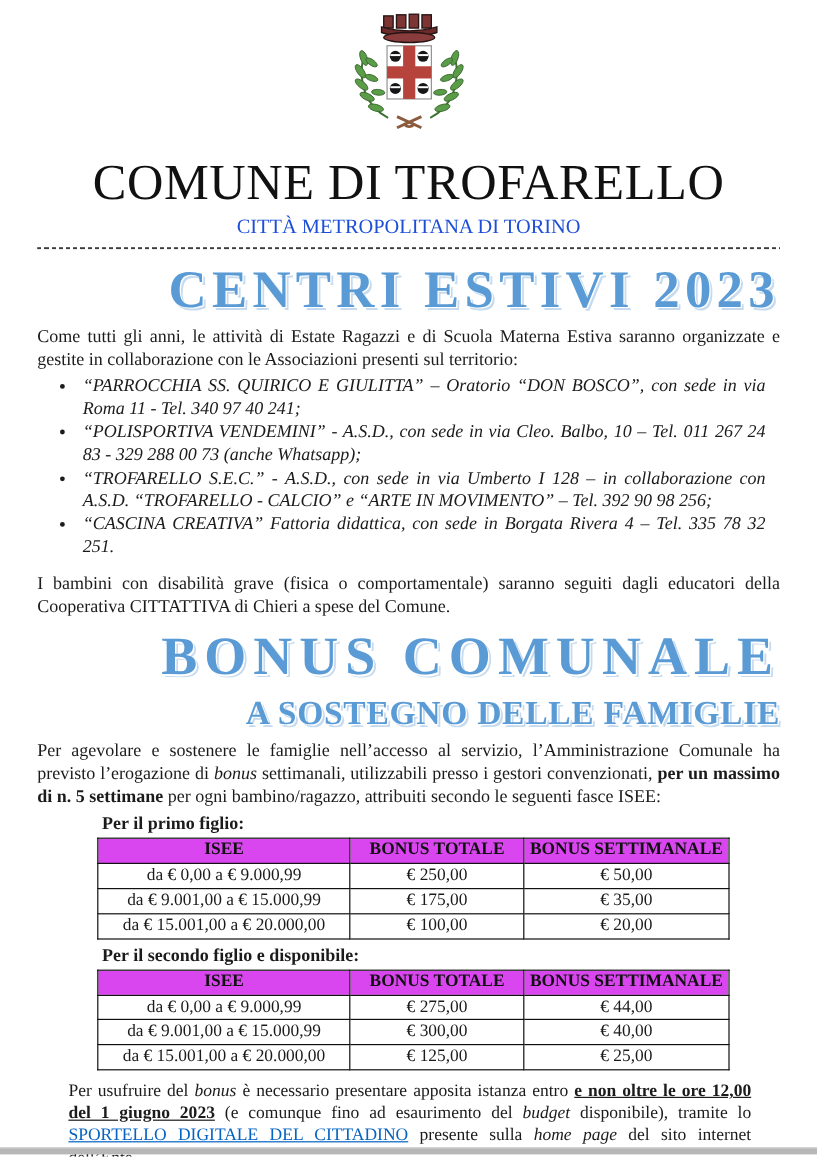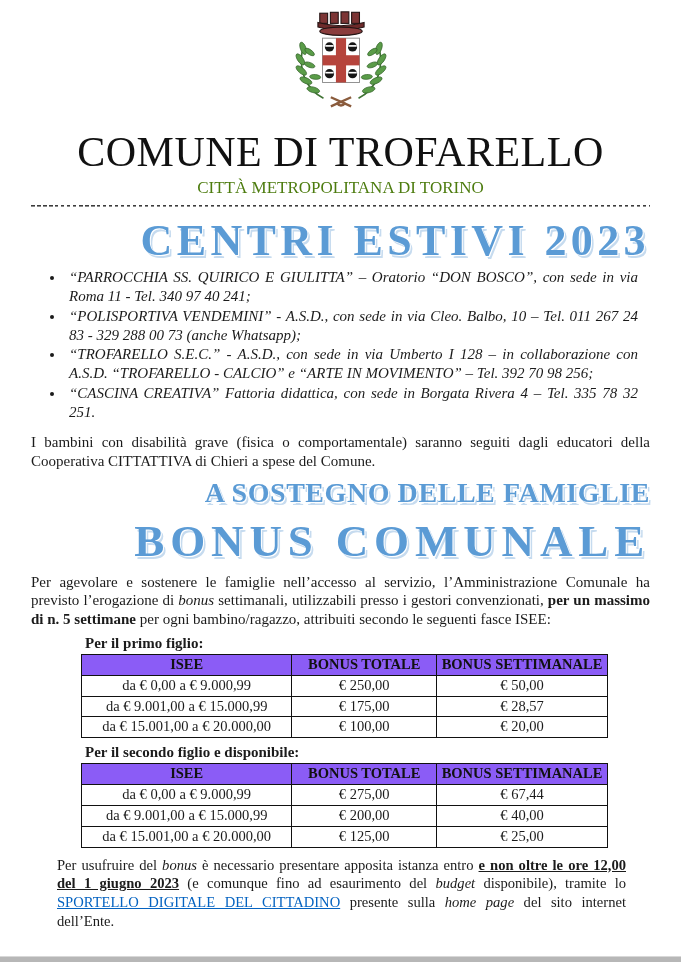--- a/index.html
+++ b/index.html
@@ -17,21 +17,21 @@
   .crest-wrap { text-align:center; padding-top:6px; }
   .main-title {
     text-align:center;
     font-size:42px; line-height:1.05;
     font-weight:400; letter-spacing:0.5px;
     color:#111; margin-top:4px;
   }
   .sub-title {
     text-align:center;
     font-size:17px; font-weight:400;
-    color:#4d7c0f; margin-top:4px;
+    color:#1d4ed8; margin-top:4px;
   }
   .dash-sep {
     margin:7px 0 2px 0;
     height:2px;
     background-image:repeating-linear-gradient(90deg,#3c3c3c 0 3.5px, transparent 3.5px 6px);
     background-size:100% 1.6px;
     background-repeat:no-repeat;
     background-position:0 60%;
   }
 
@@ -75,21 +75,21 @@
   }
   table.bonus-table th, table.bonus-table td {
     border:1.6px solid #111;
     font-size:14.5px;
     text-align:center;
     padding:1px 4px;
     line-height:1.23;
     overflow:hidden; white-space:nowrap;
   }
   table.bonus-table th {
-    background:#8b5cf6;
+    background:#d946ef;
     font-weight:700;
     color:#111;
   }
   .col-isee { width:40%; }
   .col-tot  { width:27.5%; }
   .col-sett { width:32.5%; }
 
   
   .footer-para {
     font-size:14.6px; line-height:1.28;
@@ -174,32 +174,33 @@
         </g>
       </svg>
     </div>
 
     <div class="main-title">COMUNE DI TROFARELLO</div>
     <div class="sub-title">CITTÀ METROPOLITANA DI TORINO</div>
     <div class="dash-sep"></div>
 
     <div class="blue-banner banner-l">CENTRI ESTIVI 2023</div>
 
+    <p class="para">Come tutti gli anni, le attività di Estate Ragazzi e di Scuola Materna Estiva saranno organizzate e gestite in collaborazione con le Associazioni presenti sul territorio:</p>
 
     <ul class="assoc-list">
       <li>“PARROCCHIA SS. QUIRICO E GIULITTA” – Oratorio “DON BOSCO”, con sede in via Roma 11 - Tel. 340 97 40 241;</li>
       <li>“POLISPORTIVA VENDEMINI” - A.S.D., con sede in via Cleo. Balbo, 10 – Tel. 011 267 24 83 - 329 288 00 73 (anche Whatsapp);</li>
-      <li>“TROFARELLO S.E.C.” - A.S.D., con sede in via Umberto I 128 – in collaborazione con A.S.D. “TROFARELLO - CALCIO” e “ARTE IN MOVIMENTO” – Tel. 392 70 98 256;</li>
+      <li>“TROFARELLO S.E.C.” - A.S.D., con sede in via Umberto I 128 – in collaborazione con A.S.D. “TROFARELLO - CALCIO” e “ARTE IN MOVIMENTO” – Tel. 392 90 98 256;</li>
       <li>“CASCINA CREATIVA” Fattoria didattica, con sede in Borgata Rivera 4 – Tel. 335 78 32 251.</li>
     </ul>
 
     <p class="para note">I bambini con disabilità grave (fisica o comportamentale) saranno seguiti dagli educatori della Cooperativa CITTATTIVA di Chieri a spese del Comune.</p>
 
+    <div class="blue-banner banner-xl">BONUS COMUNALE</div>
     <div class="blue-banner banner-m">A SOSTEGNO DELLE FAMIGLIE</div>
-    <div class="blue-banner banner-xl">BONUS COMUNALE</div>
 
     <p class="para"><span>Per agevolare e sostenere le famiglie nell’accesso al servizio, l’Amministrazione Comunale ha previsto l’erogazione di </span><span class="ital">bonus</span><span> settimanali, utilizzabili presso i gestori convenzionati, </span><b>per un massimo di n. 5 settimane</b><span> per ogni bambino/ragazzo, attribuiti secondo le seguenti fasce ISEE:</span></p>
 
     <div class="tbl-block">
       <div class="tbl-caption">Per il primo figlio:</div>
       <table class="bonus-table">
         <colgroup>
             <col class="col-isee">
             <col class="col-tot">
             <col class="col-sett">
@@ -213,21 +214,21 @@
         </thead>
         <tbody>
           <tr>
             <td>da € 0,00 a € 9.000,99</td>
             <td>€ 250,00</td>
             <td>€ 50,00</td>
           </tr>
           <tr>
             <td>da € 9.001,00 a € 15.000,99</td>
             <td>€ 175,00</td>
-            <td>€ 28,57</td>
+            <td>€ 35,00</td>
           </tr>
           <tr>
             <td>da € 15.001,00 a € 20.000,00</td>
             <td>€ 100,00</td>
             <td>€ 20,00</td>
           </tr>
         </tbody>
       </table>
     </div>
 
@@ -243,25 +244,25 @@
           <tr>
             <th>ISEE</th>
             <th>BONUS TOTALE</th>
             <th>BONUS SETTIMANALE</th>
           </tr>
         </thead>
         <tbody>
           <tr>
             <td>da € 0,00 a € 9.000,99</td>
             <td>€ 275,00</td>
-            <td>€ 67,44</td>
+            <td>€ 44,00</td>
           </tr>
           <tr>
             <td>da € 9.001,00 a € 15.000,99</td>
-            <td>€ 200,00</td>
+            <td>€ 300,00</td>
             <td>€ 40,00</td>
           </tr>
           <tr>
             <td>da € 15.001,00 a € 20.000,00</td>
             <td>€ 125,00</td>
             <td>€ 25,00</td>
           </tr>
         </tbody>
       </table>
     </div>

